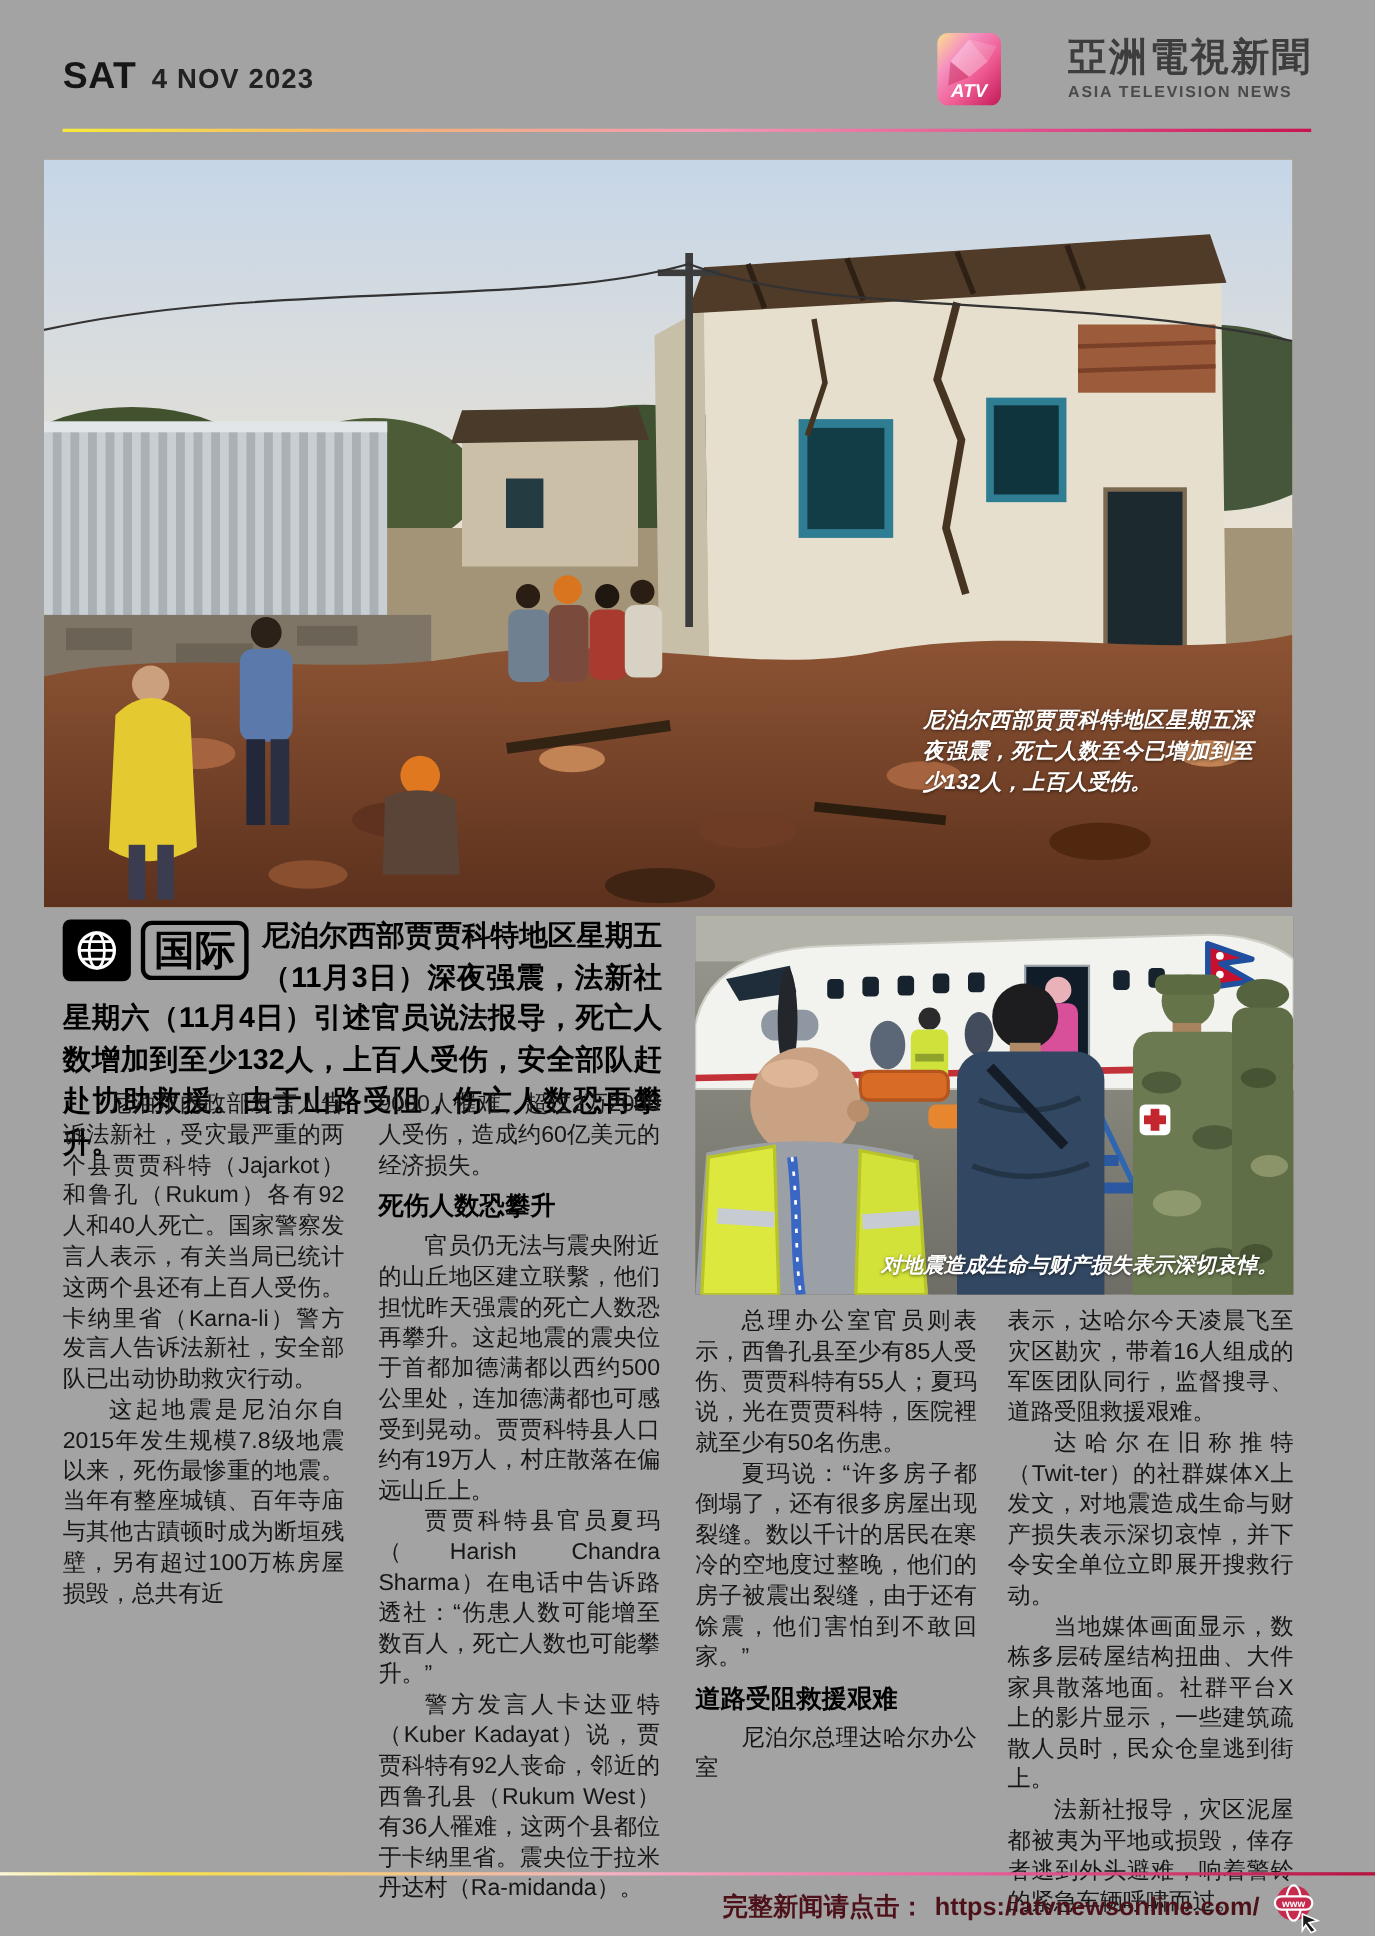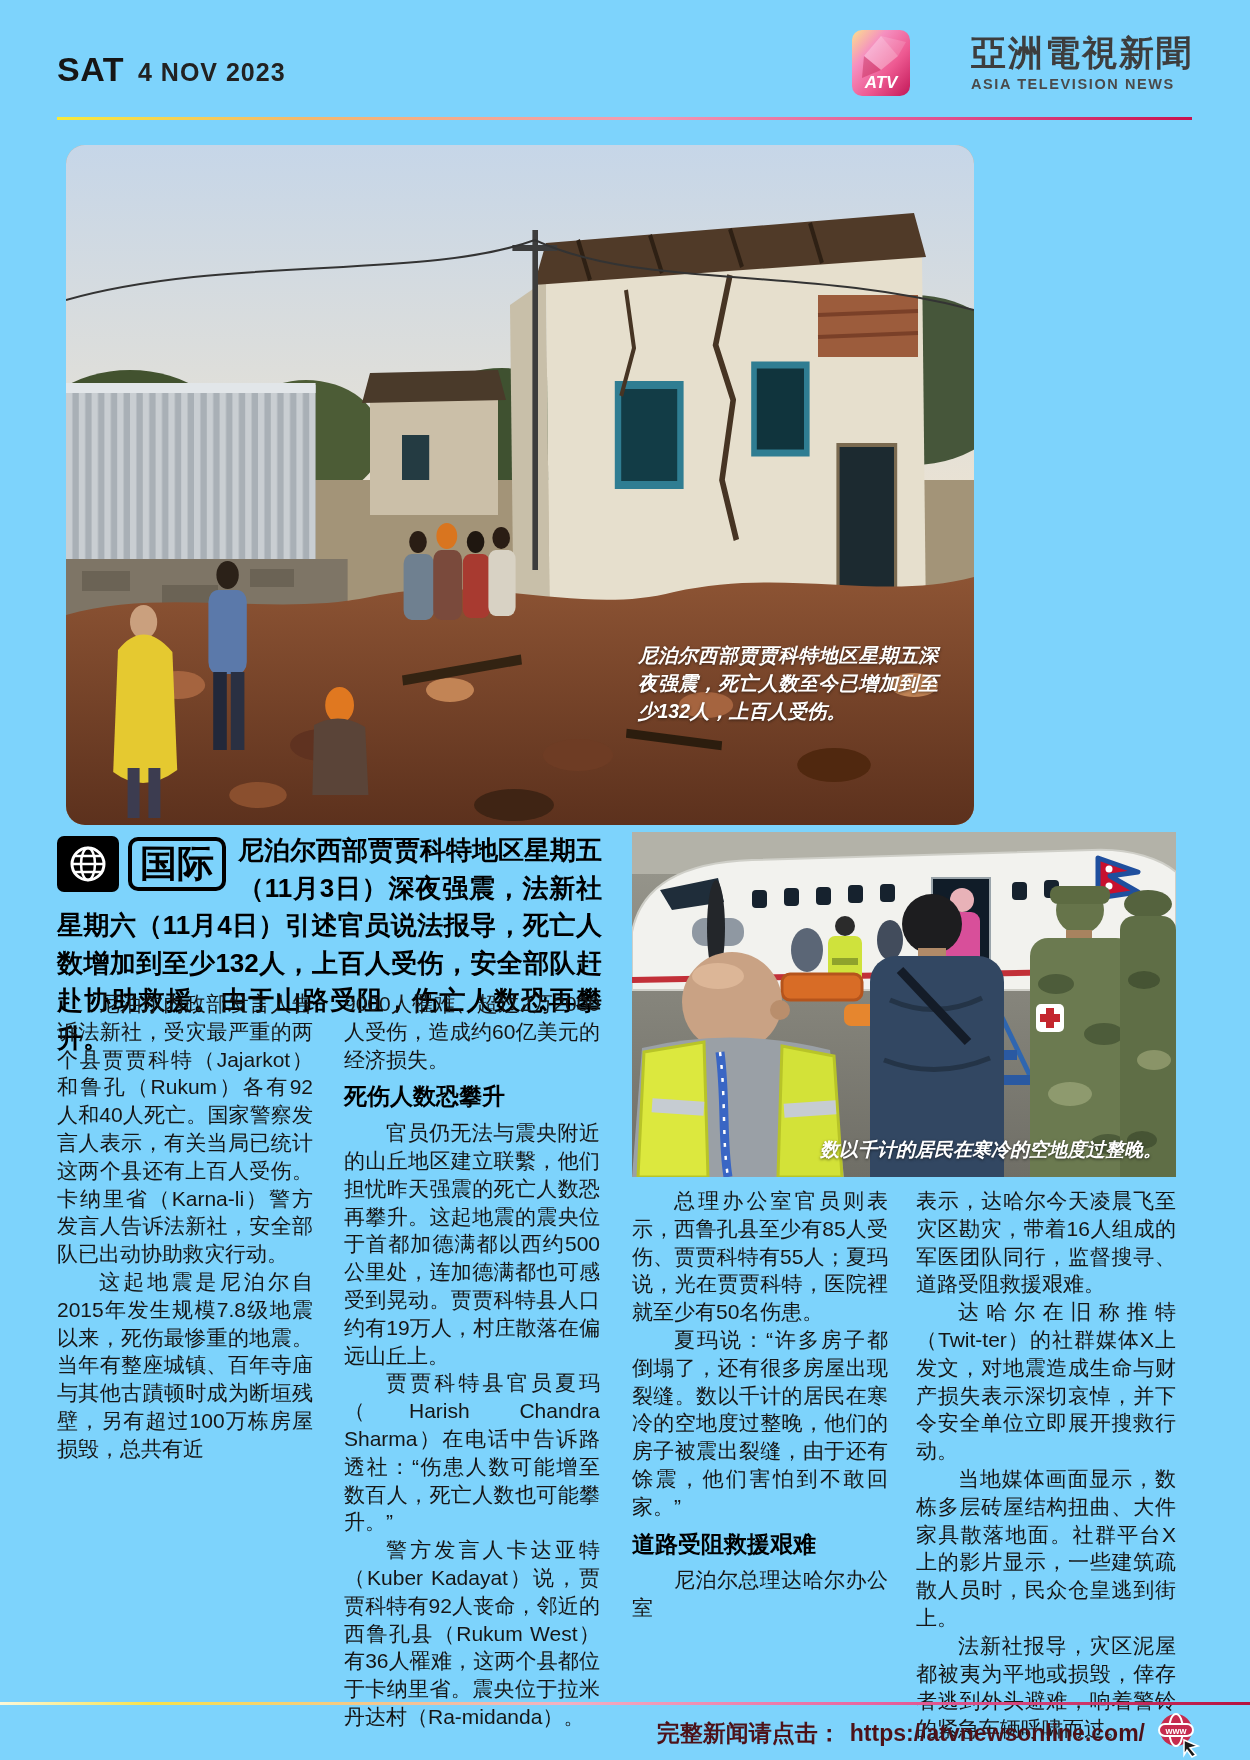--- a/index.html
+++ b/index.html
@@ -1,29 +1,29 @@
 <!DOCTYPE html>
 <html><head>
 <meta charset="utf-8">
 <style>
   html,body{margin:0;padding:0;background:#e8e8e8;}
-  .page{position:relative;width:1250px;height:1760px;margin:0 auto;background:#7dd3fc;overflow:hidden;
+  .page{position:relative;width:1250px;height:1760px;margin:0 auto;background:#a3a3a3;overflow:hidden;
         font-family:"Liberation Sans","DejaVu Sans",sans-serif;color:#111;}
   
   .dateline{position:absolute;left:57px;top:50px;display:flex;align-items:baseline;gap:14px;}
   .hdr-day{font-size:34px;font-weight:900;letter-spacing:0.5px;color:#161616;}
   .hdr-date{font-size:25px;font-weight:600;color:#222;letter-spacing:1px;}
   .brand{position:absolute;right:57px;top:30px;display:flex;align-items:center;gap:13px;}
   .brand-text{display:flex;flex-direction:column;align-items:flex-start;margin-left:48px;}
   .brand-cn{font-size:35px;font-weight:900;color:#3d3d3d;letter-spacing:2px;line-height:1.1;}
   .brand-en{font-size:14.5px;font-weight:800;color:#4a4a4a;letter-spacing:1.6px;margin-top:3px;}
   .top-rule{position:absolute;left:57px;width:1135px;top:117px;height:3px;
         background:linear-gradient(90deg,#f7ea3b 0%,#f3b86e 22%,#f29ab4 52%,#e0508e 78%,#c9134e 100%);}
   
-  .hero{position:absolute;left:66px;top:145px;width:908px;height:680px;margin:0;overflow:hidden;background:#b9a48a;border-radius:19px;}
+  .hero{position:absolute;left:40px;top:145px;width:1135px;height:680px;margin:0;overflow:hidden;background:#b9a48a;}
   .scene{position:absolute;left:0;top:0;width:100%;height:100%;display:block;}
   .headline-svg{position:absolute;left:30px;top:14px;width:800px;height:310px;}
   .headline-svg text{font-family:"Liberation Sans","DejaVu Sans",sans-serif;font-weight:900;font-size:105px;
         fill:#000;stroke:#fff;stroke-width:13px;paint-order:stroke;stroke-linejoin:round;letter-spacing:2px;}
   .hero-caption{position:absolute;right:36px;bottom:100px;width:300px;margin:0;color:#fff;
         font-size:19.5px;line-height:28px;font-style:italic;font-weight:600;text-align:justify;
         text-shadow:0 1px 3px rgba(0,0,0,.55);}
   
   .lede-wrap{position:absolute;left:57px;top:832px;width:545px;height:165px;}
   .lede{margin:0;font-size:26px;line-height:37.5px;font-weight:900;text-align:justify;color:#000;}
@@ -308,21 +308,21 @@
         <circle cx="148" cy="60" r="10" fill="#b98e6c"></circle>
         <path d="M10,98 Q100,76 198,100 L212,227 L0,227 Z" fill="#9aa0a6"></path>
         <polygon points="12,102 72,92 76,227 6,227" fill="#dce83e" stroke="#b8c428" stroke-width="3"></polygon>
         <polygon points="150,96 202,106 210,227 146,227" fill="#d3e238" stroke="#b8c428" stroke-width="3"></polygon>
         <rect x="20" y="150" width="52" height="14" fill="#c6ccd2" transform="rotate(4 46 157)"></rect>
         <rect x="152" y="152" width="52" height="14" fill="#c6ccd2" transform="rotate(-4 178 159)"></rect>
         <path d="M88,102 C94,150 90,190 96,227" stroke="#3a66c4" stroke-width="9" fill="none"></path>
         <path d="M88,102 C94,150 90,190 96,227" stroke="#fff" stroke-width="2.5" stroke-dasharray="4 9" fill="none"></path>
       </g>
     </svg>
-    <figcaption class="photo2-caption">数以千计的居民在寒冷的空地度过整晚。</figcaption>
+    <figcaption class="photo2-caption">对地震造成生命与财产损失表示深切哀悼。</figcaption>
   </figure>
 
   <div class="col col1">
     <p>尼泊尔内政部发言人告诉法新社，受灾最严重的两个县贾贾科特（Jajarkot）和鲁孔（Rukum）各有92人和40人死亡。国家警察发言人表示，有关当局已统计这两个县还有上百人受伤。卡纳里省（Karna-li）警方发言人告诉法新社，安全部队已出动协助救灾行动。</p>
     <p>这起地震是尼泊尔自2015年发生规模7.8级地震以来，死伤最惨重的地震。当年有整座城镇、百年寺庙与其他古蹟顿时成为断垣残壁，另有超过100万栋房屋损毁，总共有近</p>
   </div>
 
   <div class="col col2">
     <p class="cont">9000人罹难、超过2万2000人受伤，造成约60亿美元的经济损失。</p>
     <div class="subhead">死伤人数恐攀升</div>

